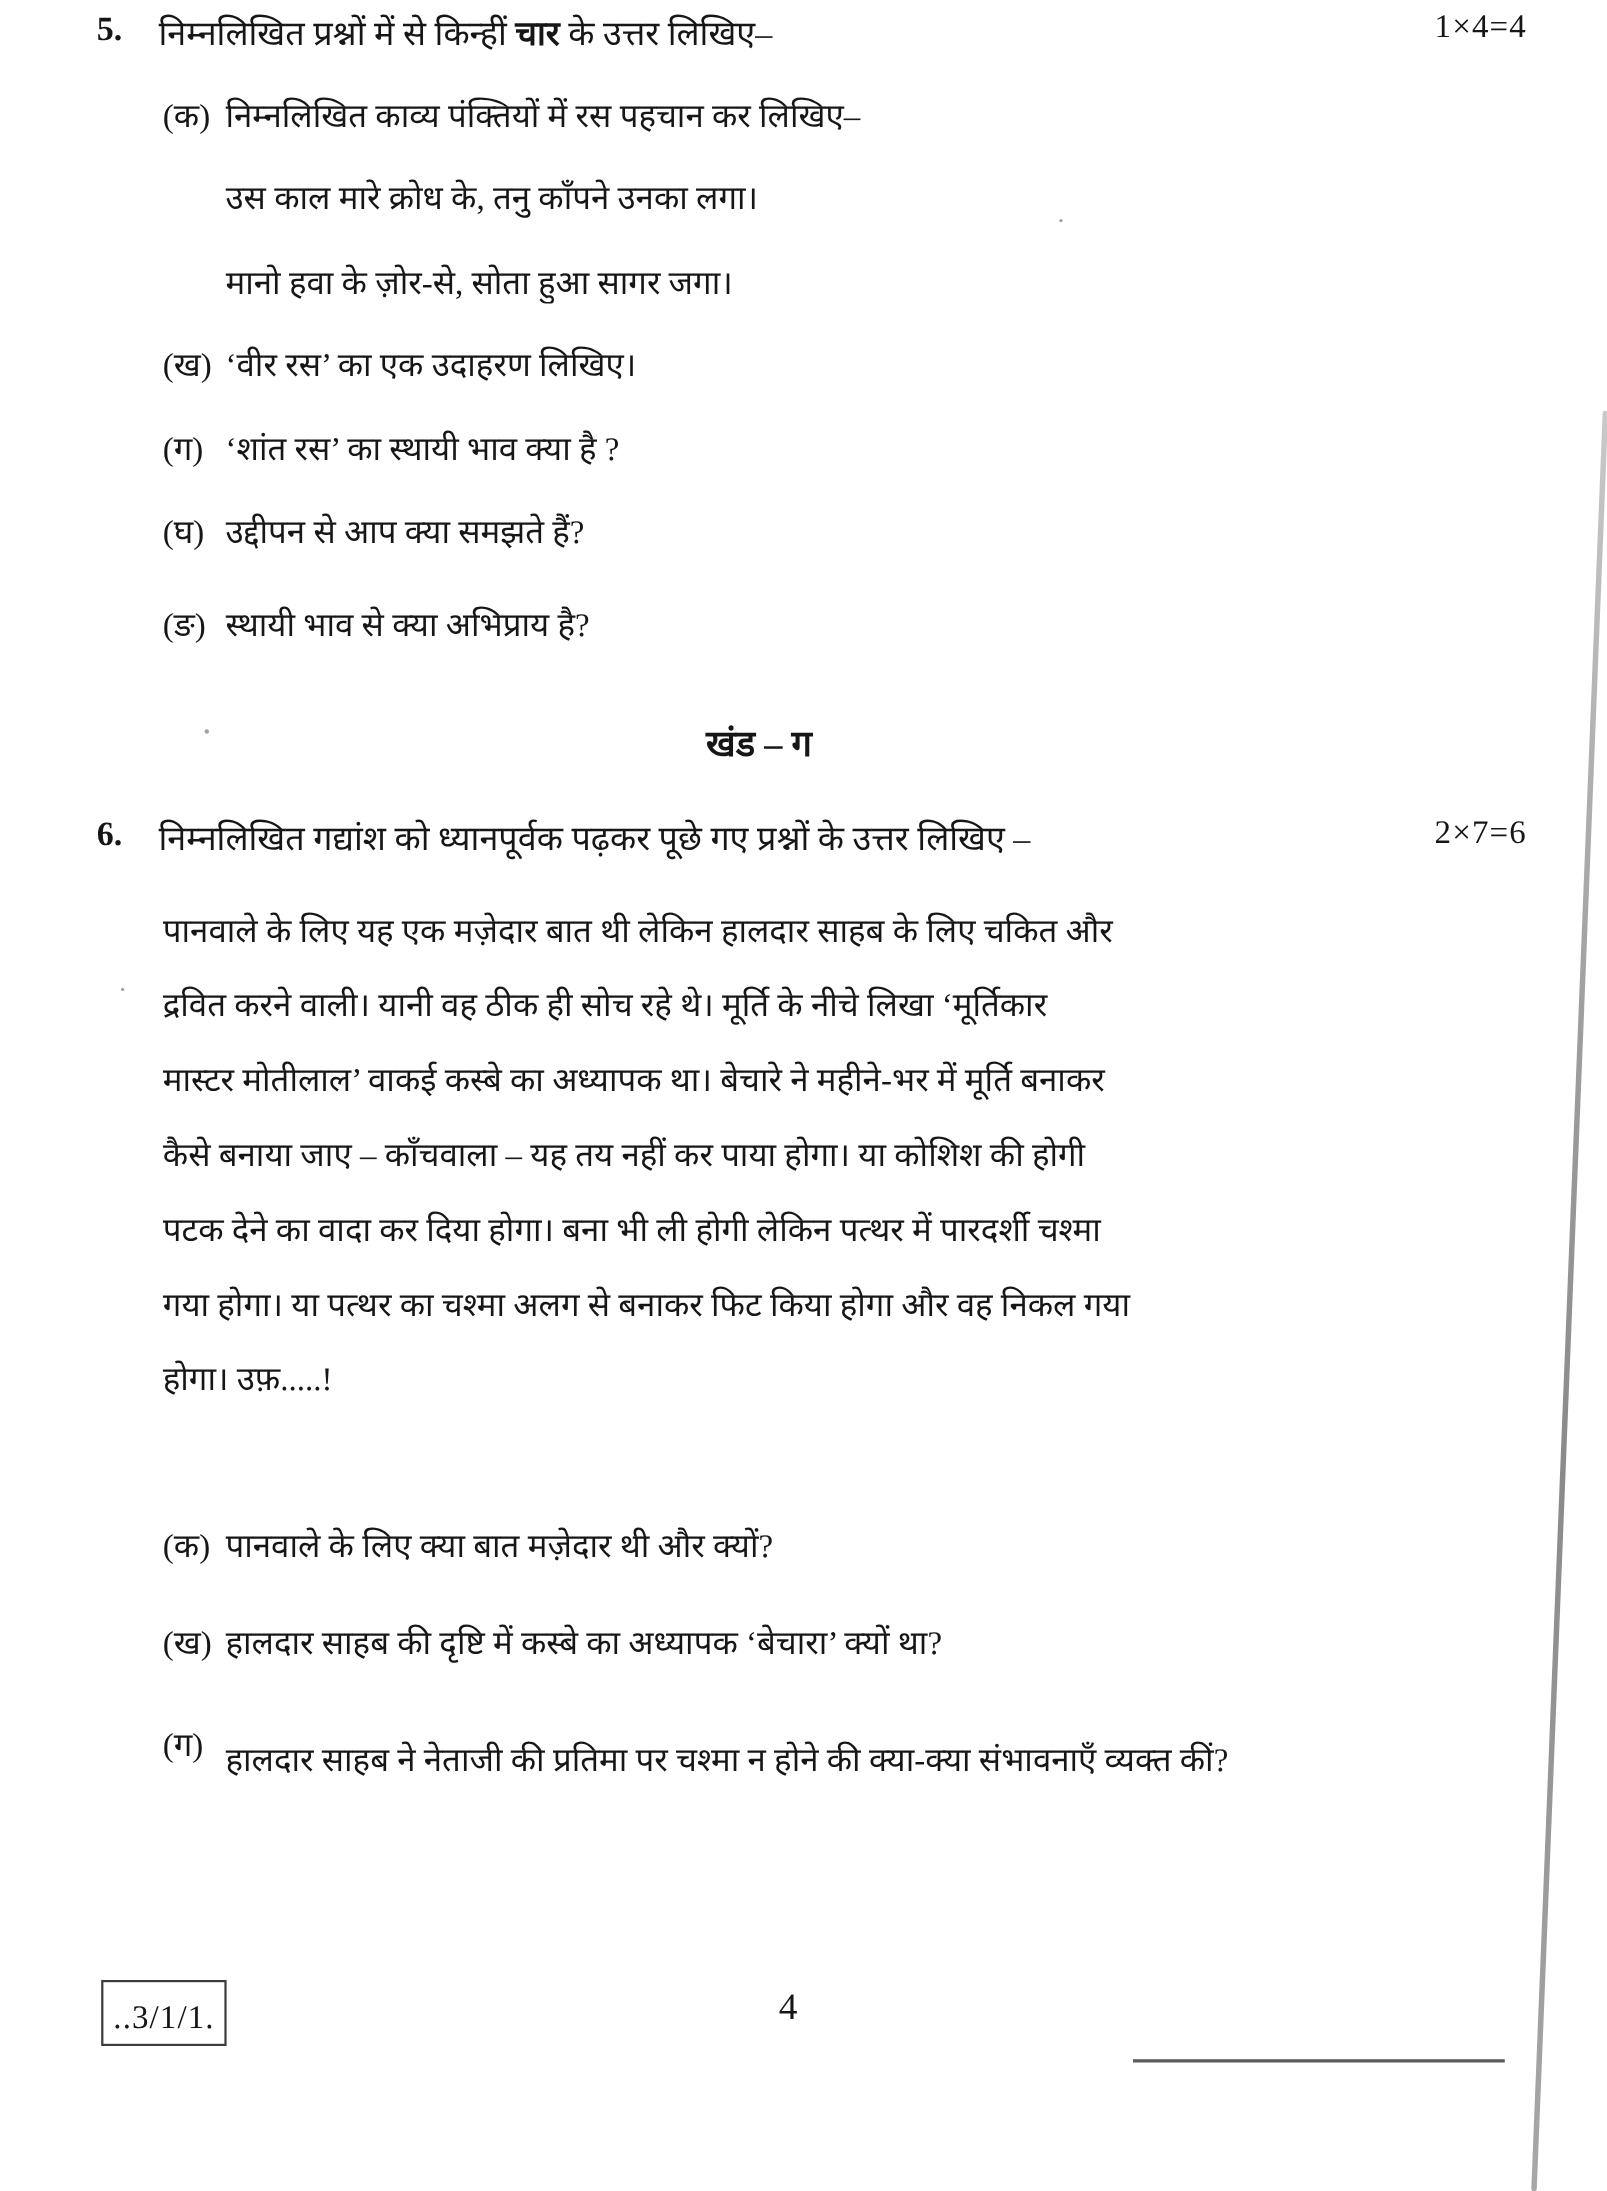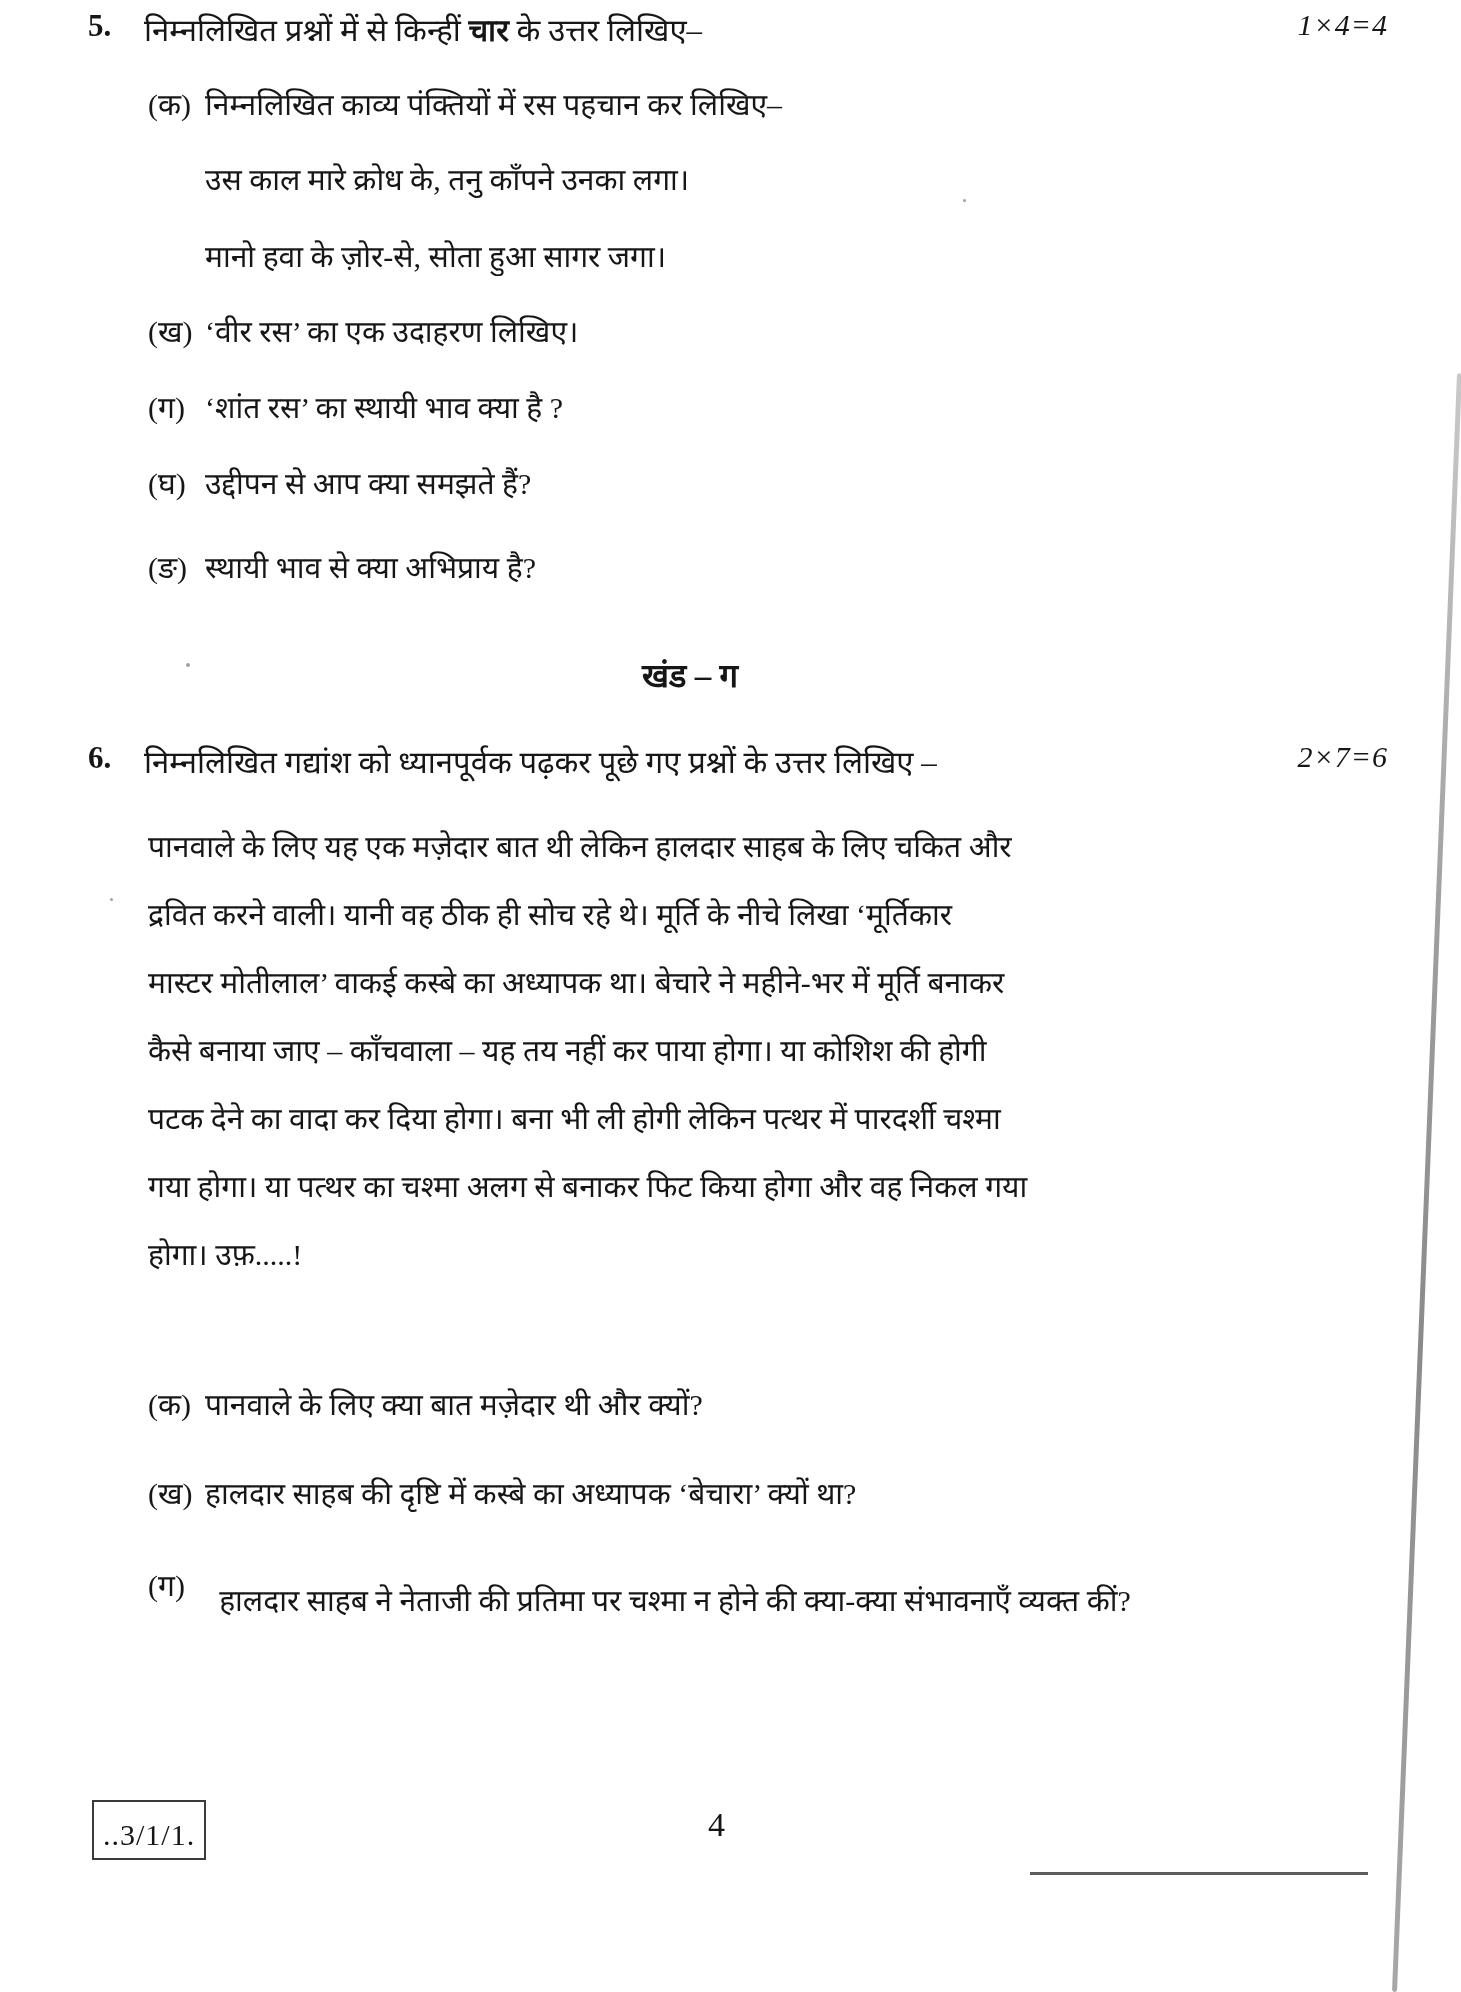--- a/index.html
+++ b/index.html
@@ -34,21 +34,20 @@
     flex: 1 1 auto;
     white-space: nowrap;
     overflow: hidden;
   }
   .q-marks {
     flex: 0 0 auto;
     margin-left: 12px;
     font-size: 30px;
     letter-spacing: 1px;
     white-space: nowrap;
-    font-style: italic;
   }
   .bold-word { font-weight: bold; margin-top: 37px; }
 
   
   .sub-row {
     left: 148px;
     width: 1240px;
     display: flex;
     align-items: flex-start;
     font-size: 30px;
@@ -62,21 +61,20 @@
     white-space: nowrap;
     overflow: hidden;
   }
   .sub-text.wrap2 {
     white-space: normal;
     width: 940px;
     max-width: 940px;
     line-height: 73px;
     max-height: 150px;
     overflow: hidden;
-    text-align: center;
   }
 
   .poem-line {
     left: 205px;
     width: 1000px;
     font-size: 30px;
     white-space: nowrap;
     overflow: hidden;
   }
 

